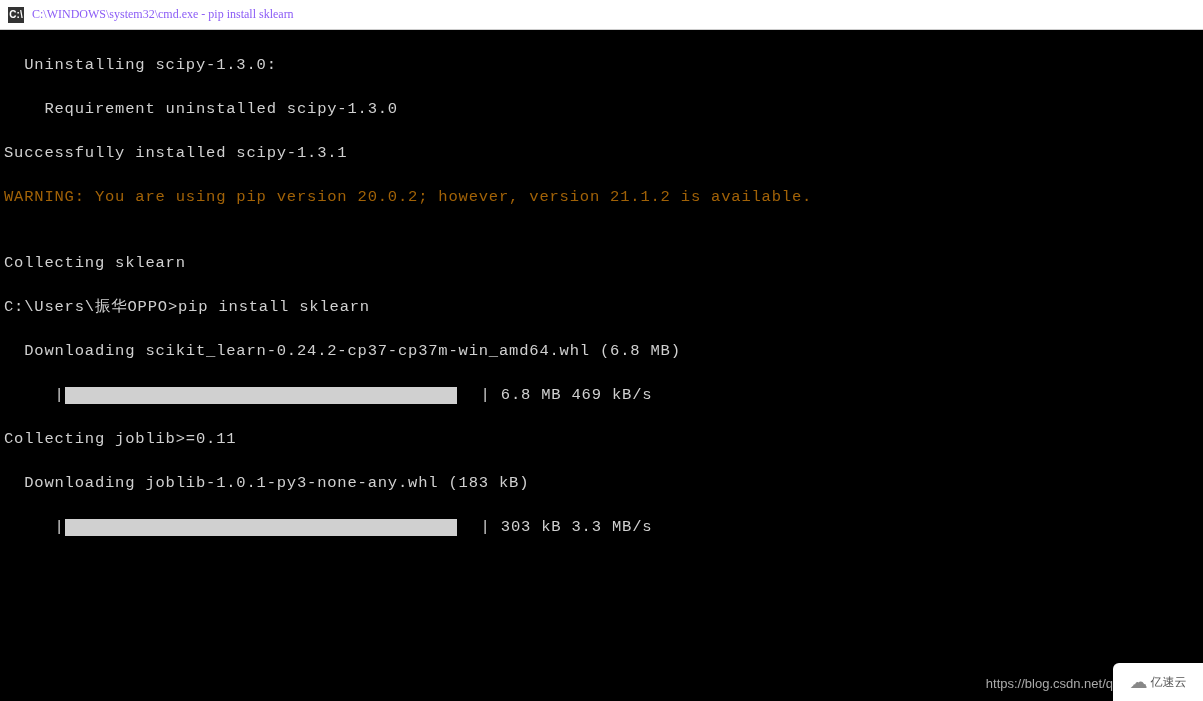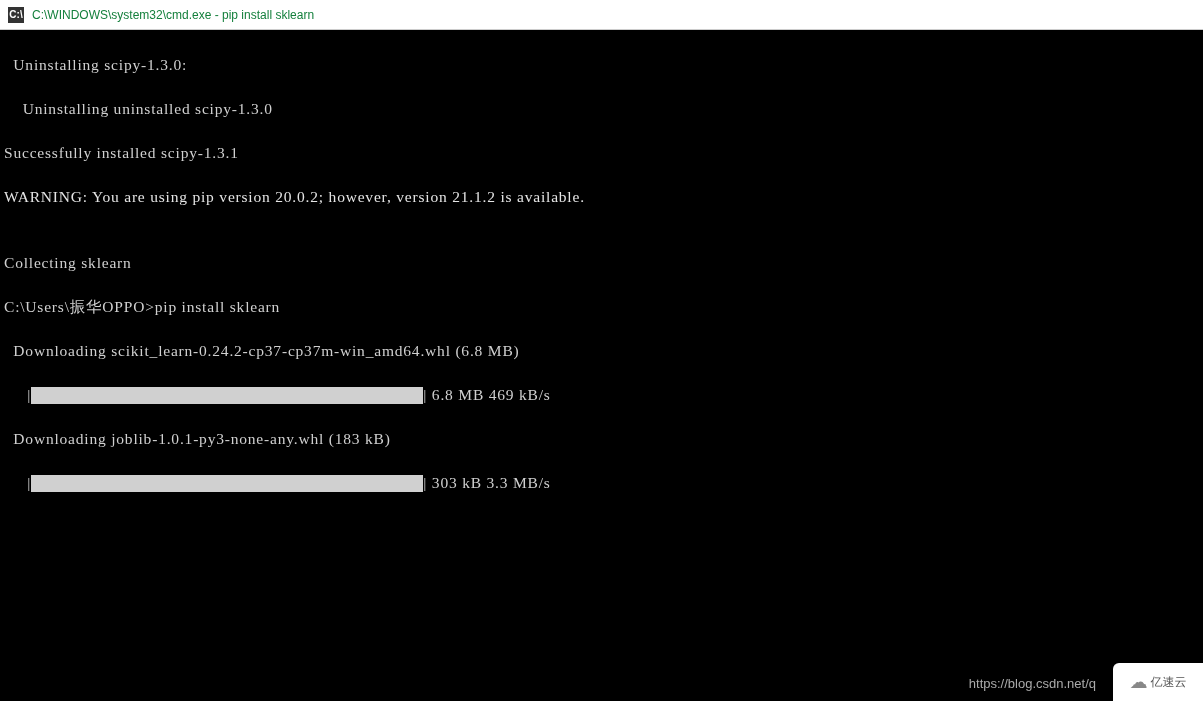--- a/index.html
+++ b/index.html
@@ -33,53 +33,53 @@
       display: flex;
       align-items: center;
       justify-content: center;
       font-size: 10px;
       background: #333;
       color: #fff;
       font-weight: bold;
       font-family: Arial, sans-serif;
     }
     .titlebar-text {
-      font-family: Liberation Sans, sans-serif;
+      font-family: Liberation Serif, serif;
       font-size: 12px;
-      color: #15803d;
+      color: #8b5cf6;
     }
     .terminal {
       flex: 1;
       background: #000;
       padding: 2px 4px;
       font-size: 15.5px;
       line-height: 22px;
       color: #d0d0d0;
       overflow: hidden;
       white-space: pre;
       letter-spacing: 0.8px;
     }
-    .line { display: block; font-family: Liberation Serif, serif; }
-    .yellow { color: #e5e5e5; }
+    .line { display: block; }
+    .yellow { color: #a16207; }
     .bar-line {
       display: flex;
       align-items: center;
     }
     .bar-line .prefix { white-space: pre; }
     .progress-bar {
       display: inline-block;
       background: #d0d0d0;
       height: 17px;
       vertical-align: middle;
     }
-    .bar-line .suffix { white-space: pre; }
+    .bar-line .suffix { white-space: pre; padding-left: 24px; }
     .watermark {
       position: absolute;
       bottom: 10px;
-      right: 107px;
+      right: 90px;
       font-family: Arial, sans-serif;
       font-size: 13px;
       color: #aaa;
     }
     .logo-overlay {
       position: absolute;
       bottom: 0;
       right: 0;
       width: 90px;
       height: 38px;
@@ -101,28 +101,29 @@
 </head>
 <body>
 
 <div class="window">
   <div class="titlebar">
     <div class="titlebar-icon">C:\</div>
     <div class="titlebar-text">C:\WINDOWS\system32\cmd.exe - pip  install sklearn</div>
   </div>
   <div class="terminal">
 <span class="line">  Uninstalling scipy-1.3.0:</span>
-<span class="line">    Uninstalling uninstalled scipy-1.3.0</span>
+<span class="line">    Requirement uninstalled scipy-1.3.0</span>
 <span class="line">Successfully installed scipy-1.3.1</span>
 <span class="line yellow">WARNING: You are using pip version 20.0.2; however, version 21.1.2 is available.</span>
 <span class="line"></span>
 <span class="line">Collecting sklearn</span>
 <span class="line">C:\Users\振华OPPO&gt;pip install sklearn</span>
 <span class="line">  Downloading scikit_learn-0.24.2-cp37-cp37m-win_amd64.whl (6.8 MB)</span>
 <span class="line bar-line"><span class="prefix">     |</span><span class="progress-bar" style="width:392px"></span><span class="suffix">| 6.8 MB 469 kB/s</span></span>
+<span class="line">Collecting joblib&gt;=0.11</span>
 <span class="line">  Downloading joblib-1.0.1-py3-none-any.whl (183 kB)</span>
 <span class="line bar-line"><span class="prefix">     |</span><span class="progress-bar" style="width:392px"></span><span class="suffix">| 303 kB 3.3 MB/s</span></span>
 
 
 
 
 
 
 
 

